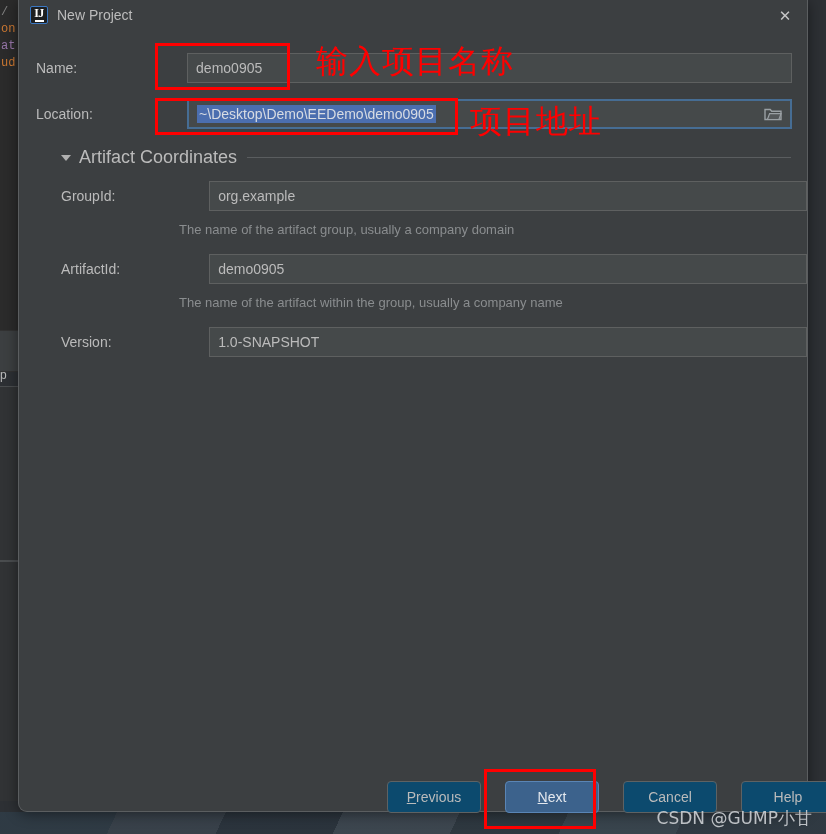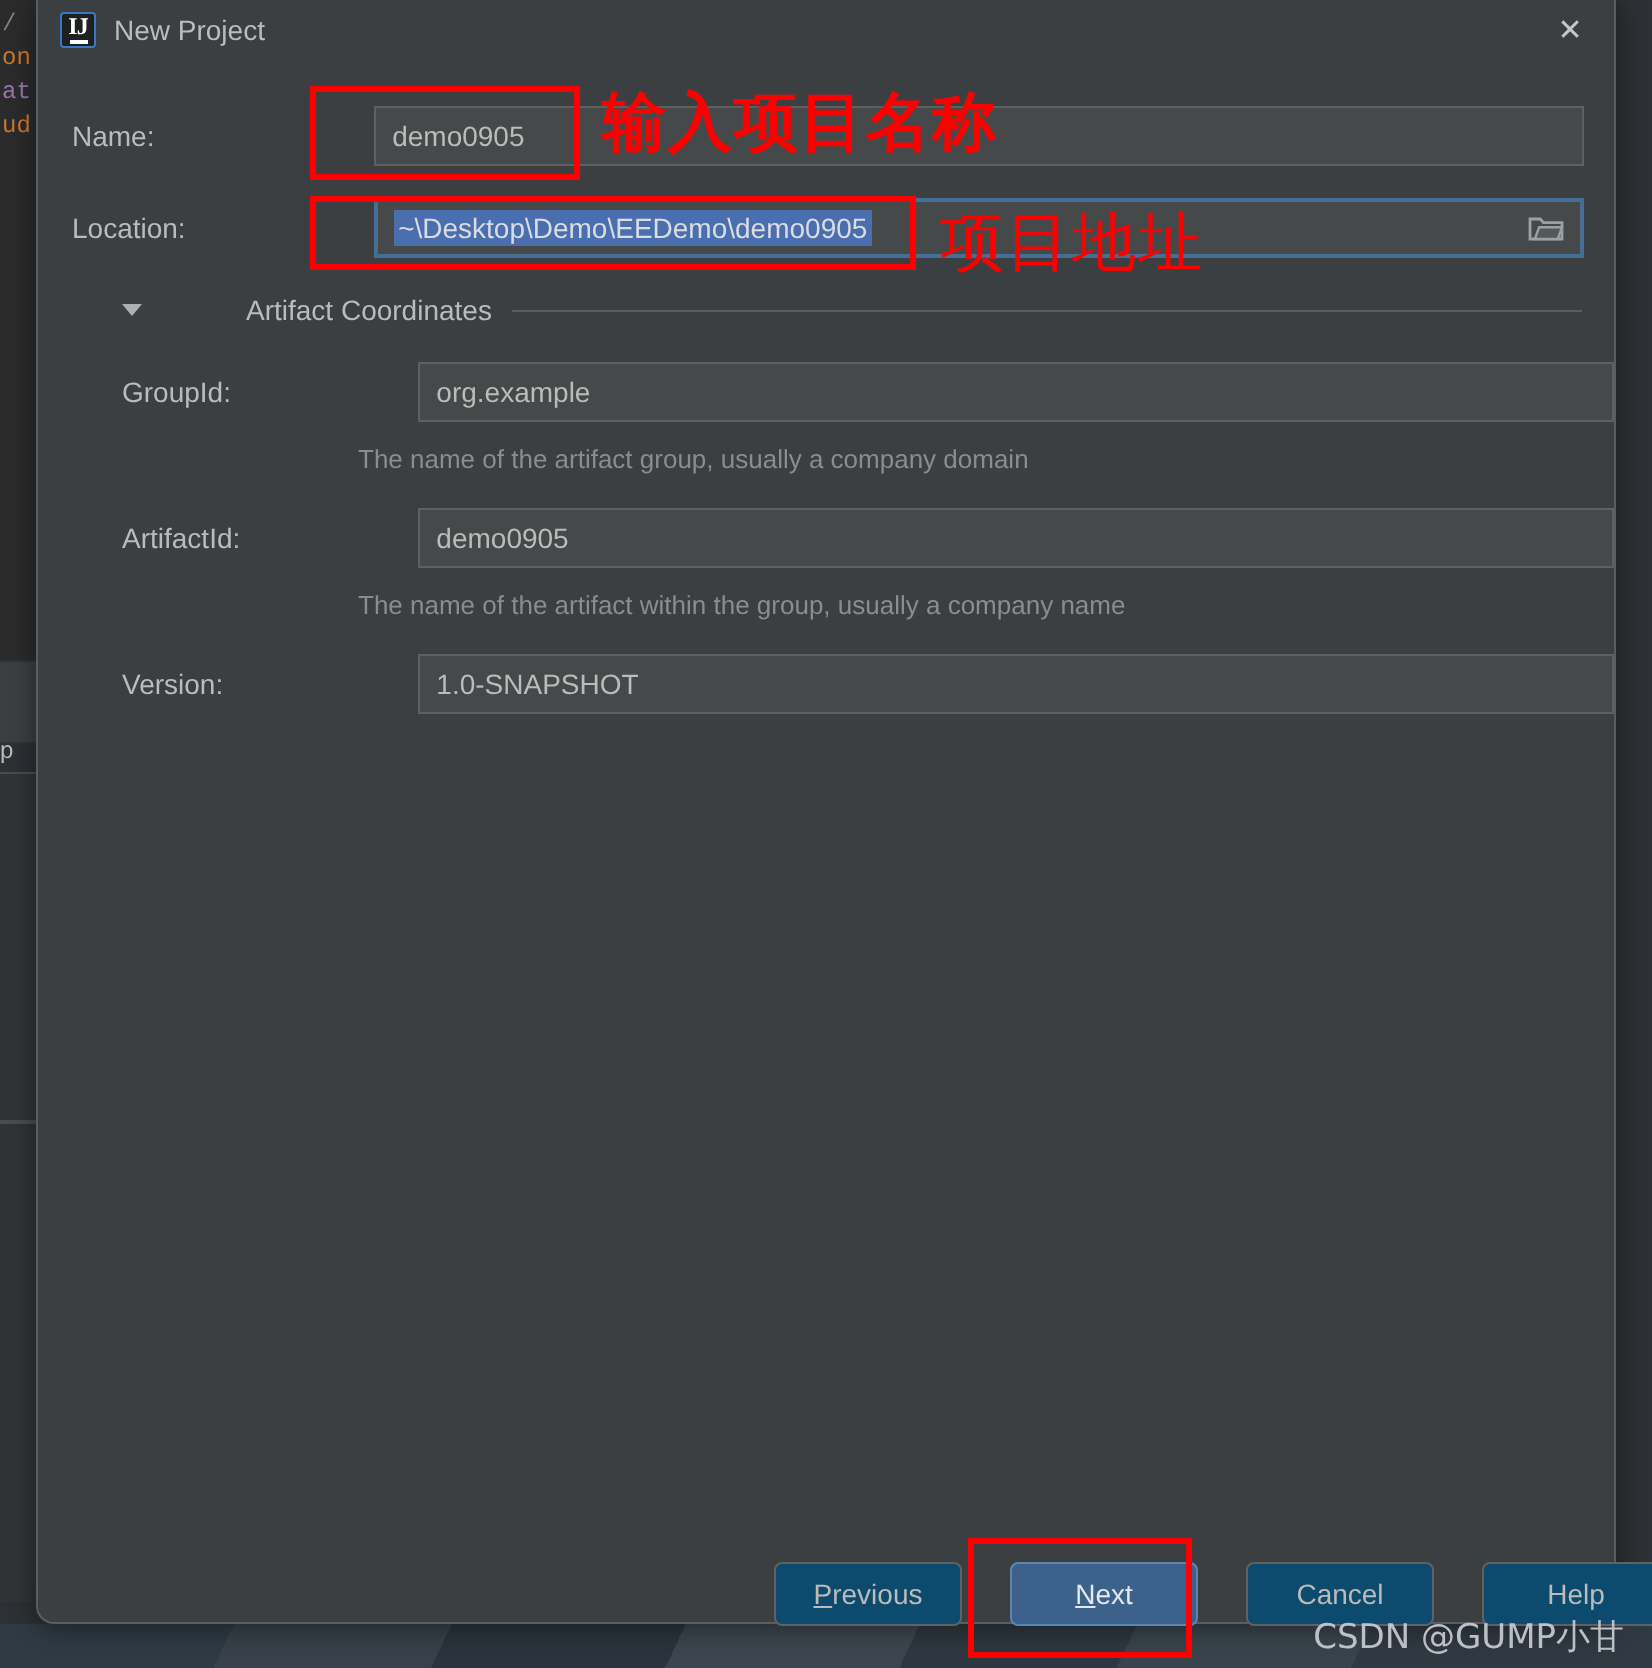--- a/index.html
+++ b/index.html
@@ -189,24 +189,23 @@
     width: 100%;
   }
   .tri {
     width: 0; height: 0;
     border-left: 5px solid transparent;
     border-right: 5px solid transparent;
     border-top: 6px solid #b0b0b0;
     margin-right: 8px;
   }
   .section-title {
-    font-size: 14px;
+    font-size: 18px;
     color: #bbbbbb;
     white-space: nowrap;
-    margin-left: 44px;
   }
   .section-rule {
     flex: 1;
     height: 1px;
     background: #5a5d5f;
     margin-left: 10px;
   }
 
   .hint {
     position: absolute;
@@ -345,20 +344,20 @@
     <div class="btn primary">
       <span><span class="mn">N</span><span>ext</span></span>
     </div>
     <div class="btn">Cancel</div>
     <div class="btn">Help</div>
   </div>
 
 </div>
 
 <div class="redbox" style="left:155px; top:43px; width:135px; height:47px;"></div>
-<div class="cn-note" style="left:301px; top:40px;font-weight:bold;">输入项目名称</div>
+<div class="cn-note" style="left:316px; top:40px;">输入项目名称</div>
 
 <div class="redbox" style="left:155px; top:98px; width:303px; height:37px;"></div>
 <div class="cn-note" style="left:470px; top:100px;">项目地址</div>
 
 <div class="redbox" style="left:484px; top:769px; width:112px; height:60px;"></div>
 
 <div class="watermark">CSDN @GUMP小甘</div>
 
 </body></html>

